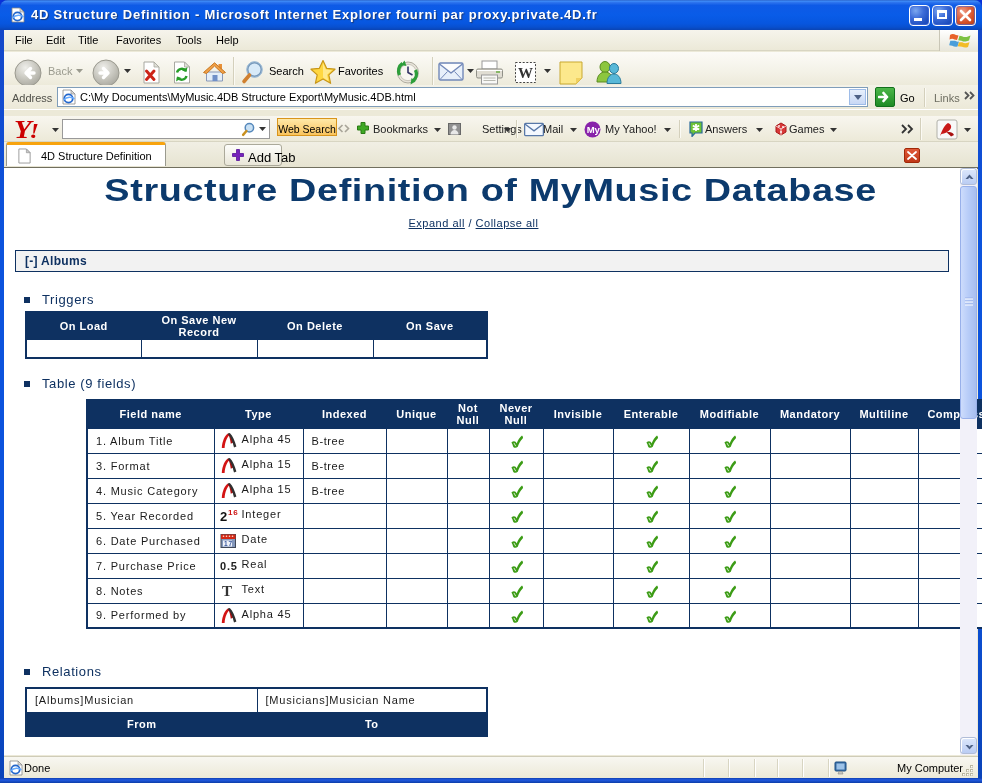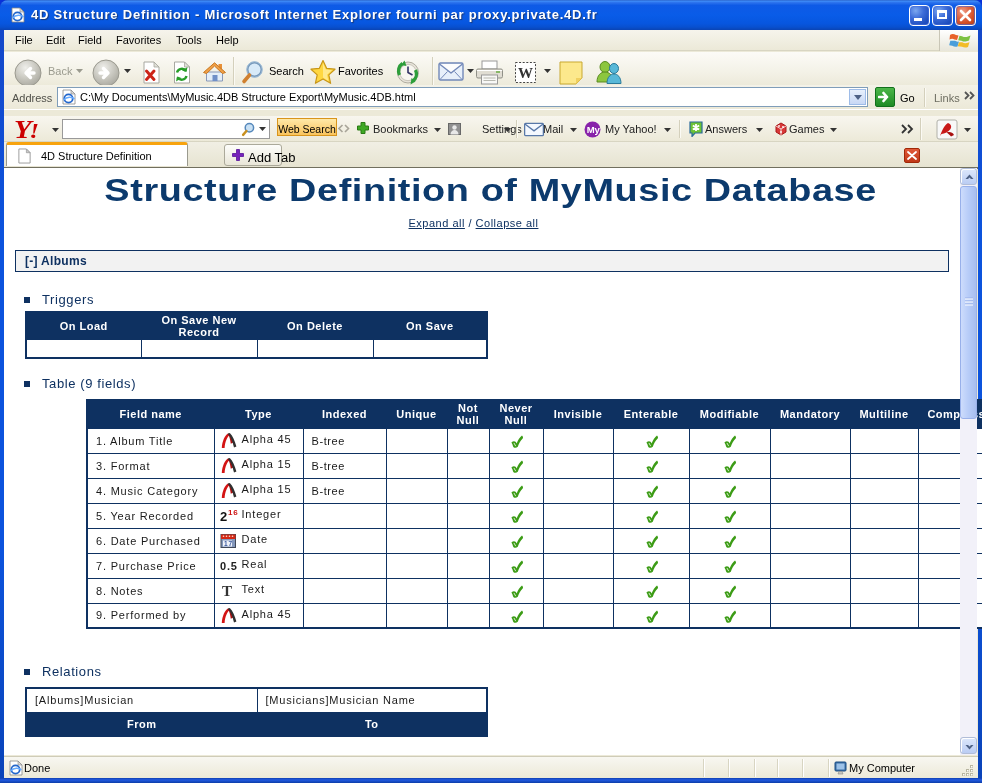--- a/index.html
+++ b/index.html
@@ -34,21 +34,21 @@
 #golabel { position:absolute; left:896px; top:7px; font-size:11px; color:#000; }
 #linkslabel { position:absolute; left:930px; top:7px; font-size:11px; color:#6d6d61; }
 
 #ybar { position:absolute; left:0; top:86px; width:974px; height:26px; background:linear-gradient(180deg,#F8F6EF,#ECE9D8); border-bottom:1px solid #D8D5C2; }
 #yinput { position:absolute; left:58px; top:3px; width:208px; height:20px; background:#fff; border:1px solid #999; }
 #ysearchbtn { position:absolute; left:273px; top:2px; width:60px; height:18px; background:linear-gradient(180deg,#FFE9A8,#F9C35C); border:1px solid #D8951C; font-size:10.5px; text-align:center; line-height:20px; white-space:nowrap; overflow:hidden; }
 .ylabel { position:absolute; top:7px; font-size:11px; color:#202020; }
 
 #tabbar { position:absolute; left:0; top:112px; width:974px; height:26px; background:linear-gradient(180deg,#F1EFE4,#E6E3D0); border-bottom:0; }
 #tabline { position:absolute; left:0; top:25px; width:974px; height:2px; background:#716F5E; }
-#tab1 { position:absolute; left:2px; top:0px; width:182px; height:24px; background:#fff; border:1px solid #9a9a8e; border-bottom:none; border-top:3px solid #F7A30E; border-radius:3px 3px 0 0; z-index:2; }
+#tab1 { position:absolute; left:2px; top:0px; width:160px; height:24px; background:#fff; border:1px solid #9a9a8e; border-bottom:none; border-top:3px solid #F7A30E; border-radius:3px 3px 0 0; z-index:2; }
 #addtab { position:absolute; left:220px; top:2px; width:58px; height:22px; background:linear-gradient(180deg,#FDFDFB,#E9E6D8); border:1px solid #ABA99A; border-radius:3px; }
 
 #content { position:absolute; left:0; top:138px; width:968px; height:587px; background:#fff; }
 #page { position:absolute; left:0; top:0; width:957px; height:587px; background:#fff; color:#0E3161; }
 
 #sbar { position:absolute; left:956px; top:0; width:17px; height:587px; background:#F2F1F9; }
 .sbtn { position:absolute; left:0px; width:17px; height:17px; border-radius:3px; background:linear-gradient(180deg,#DCE7FB,#BACCF3); border:1px solid #B1BDD8; box-shadow:inset 1px 1px 0 #fff; }
 #sthumb { position:absolute; left:0px; top:18px; width:17px; height:233px; border-radius:3px; background:linear-gradient(90deg,#CDDCFC,#B7CCF8 50%,#A8BEEF); border:1px solid #98B0EA; }
 
 #statusbar { position:absolute; left:0; top:726px; width:974px; height:22px; background:linear-gradient(180deg,#F8F7F1,#ECE9D8); border-top:1px solid #cfccb8; }
@@ -146,21 +146,21 @@
   <div class="tbtn red" style="left:955px;">
     <svg width="19" height="19" viewBox="0 0 19 19">
         <path d="M5 5 L14 14 M14 5 L5 14" stroke="#fff" stroke-width="2.6" stroke-linecap="round"></path>
       </svg>
   </div>
 </div>
 <div id="client">
   <div id="menubar">
     <span style="left:11px;">File</span>
     <span style="left:42px;">Edit</span>
-    <span style="left:74px;">Field</span>
+    <span style="left:74px;">Title</span>
     <span style="left:112px;">Favorites</span>
     <span style="left:172px;">Tools</span>
     <span style="left:212px;">Help</span>
     <div id="winlogo">
       <svg style="position:absolute;left:9px;top:1px;" width="22" height="19" viewBox="0 0 22 19">
         <path d="M1 4 C3 2.5 5 2.8 7 4 L9.5 4.5 L8 9 L5.5 8.6 C3.8 7.6 2.4 7.6 0.5 8.6 Z" fill="#E8622A"></path>
         <path d="M10.5 4.7 L13 5.2 C15 6.2 17 6.4 19 5.5 L21.5 4.5 L20 9.5 L17.5 10.3 C15.8 10.8 14.2 10.6 12.5 9.7 L9.2 9.2 Z" fill="#7DC242"></path>
         <path d="M0.3 9.7 L5.2 9.7 C7 10.7 8.2 10.8 9 10.6 L7.5 15.5 C5.8 16 4 15.8 2.2 14.8 L-0.8 14.3 Z" fill="#4A9EDA" transform="translate(1,0)"></path>
         <path d="M9 10.8 L12.2 10.8 C14 11.8 15.8 12 17.8 11.2 L19.5 10.7 L18 15.5 C16 16.4 14 16.3 12 15.3 L7.8 14.8 Z" fill="#F2BC28" transform="translate(1,0.5)"></path>
       </svg>
@@ -675,21 +675,21 @@
     <div class="spane" style="left:724px;"></div>
     <div class="spane" style="left:750px;"></div>
     <div class="spane" style="left:773px;"></div>
     <div class="spane" style="left:798px;"></div>
     <div class="spane" style="left:824px;"></div>
     <svg class="abs" style="left:830px;top:4px;" width="15" height="14" viewBox="0 0 15 14">
       <rect x="1" y="1" width="11" height="9" rx="1" fill="#3A6EA5" stroke="#1A4E85"></rect>
       <rect x="2.5" y="2.5" width="8" height="6" fill="#9CC2E8"></rect>
       <path d="M5 10.5 h3 l1 2.5 h-5 z" fill="#C8C8C0" stroke="#888" stroke-width="0.6"></path>
     </svg>
-    <div class="txt" style="left:845px;">My Computer</div>
+    <div class="txt" style="left:893px;">My Computer</div>
     <svg class="abs" style="left:958px;top:8px;" width="12" height="12">
         <g fill="#B8B5A0">
           <rect x="8" y="0" width="3" height="3"></rect>
           <rect x="4" y="4" width="3" height="3"></rect>
           <rect x="8" y="4" width="3" height="3"></rect>
           <rect x="0" y="8" width="3" height="3"></rect>
           <rect x="4" y="8" width="3" height="3"></rect>
           <rect x="8" y="8" width="3" height="3"></rect>
         </g>
         <g fill="#fff">

